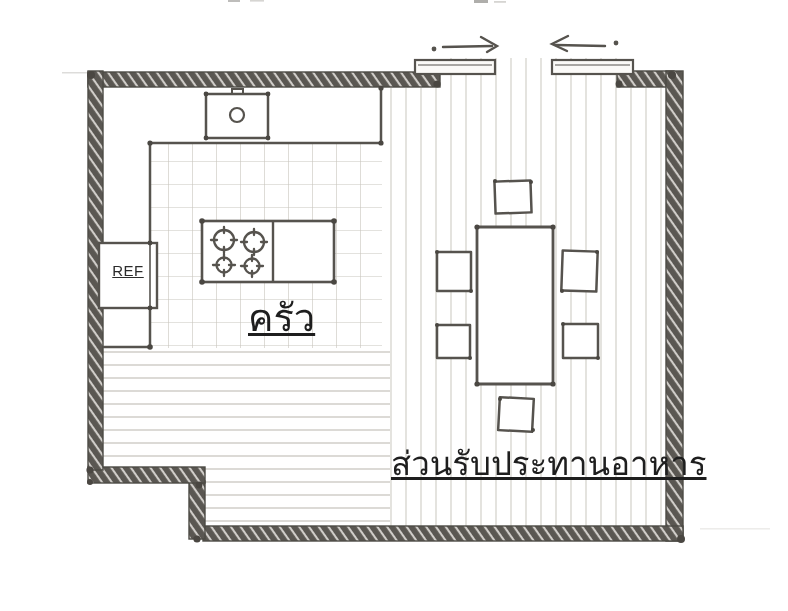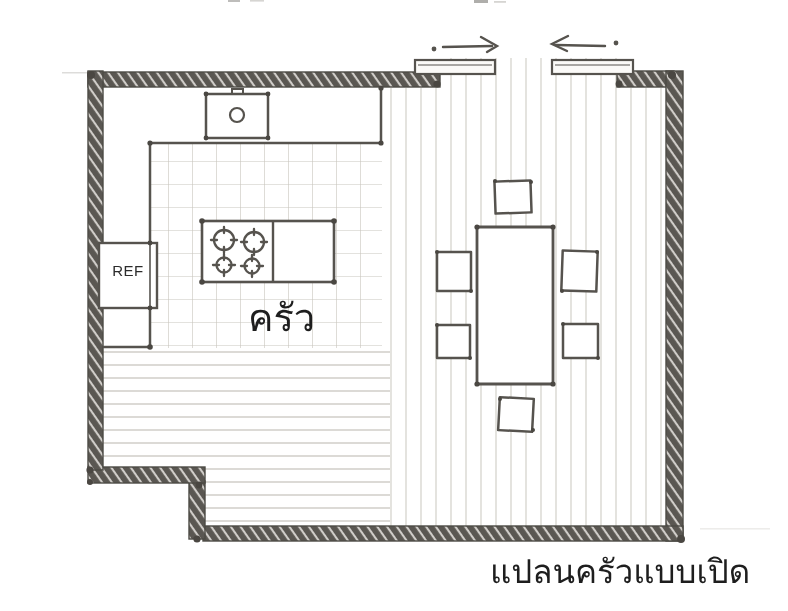--- a/index.html
+++ b/index.html
@@ -4,20 +4,21 @@
 <style>
   html,body{margin:0;padding:0;background:#ffffff;}
   .stage{
     position:relative;width:788px;height:611px;background:#ffffff;overflow:hidden;
     font-family:"Liberation Sans", sans-serif;
   }
   .stage svg{position:absolute;left:0;top:0;}
   .plan-label{
     position:absolute;color:#1e1e1e;white-space:nowrap;line-height:1.25;
     font-family:"Liberation Sans", sans-serif;
+    text-decoration:underline;
   }
   .label-kitchen{left:248px;top:295px;font-size:38px;}
   .label-dining{left:391px;top:443px;font-size:33px;}
   .label-caption{left:490px;top:551px;font-size:33px;}
   .label-ref{
     left:99px;top:262px;width:58px;text-align:center;font-size:15px;
     color:#2b2b2b;letter-spacing:.5px;
   }
 </style>
 </head>
@@ -189,15 +190,15 @@
         <circle cx="563" cy="324" r="2"></circle>
           <circle cx="598" cy="358" r="2"></circle>
         <circle cx="500" cy="399" r="2"></circle>
           <circle cx="533" cy="430" r="2"></circle>
       </g>
     </g>
   </svg>
 
   <div class="plan-label label-kitchen">ครัว</div>
   <div class="plan-label label-ref">REF</div>
-  <div class="plan-label label-caption">แปลนครัวแบบเปิด</div>
+  <div class="plan-label label-dining">ส่วนรับประทานอาหาร</div>
 
 </div>
 
 </body></html>

